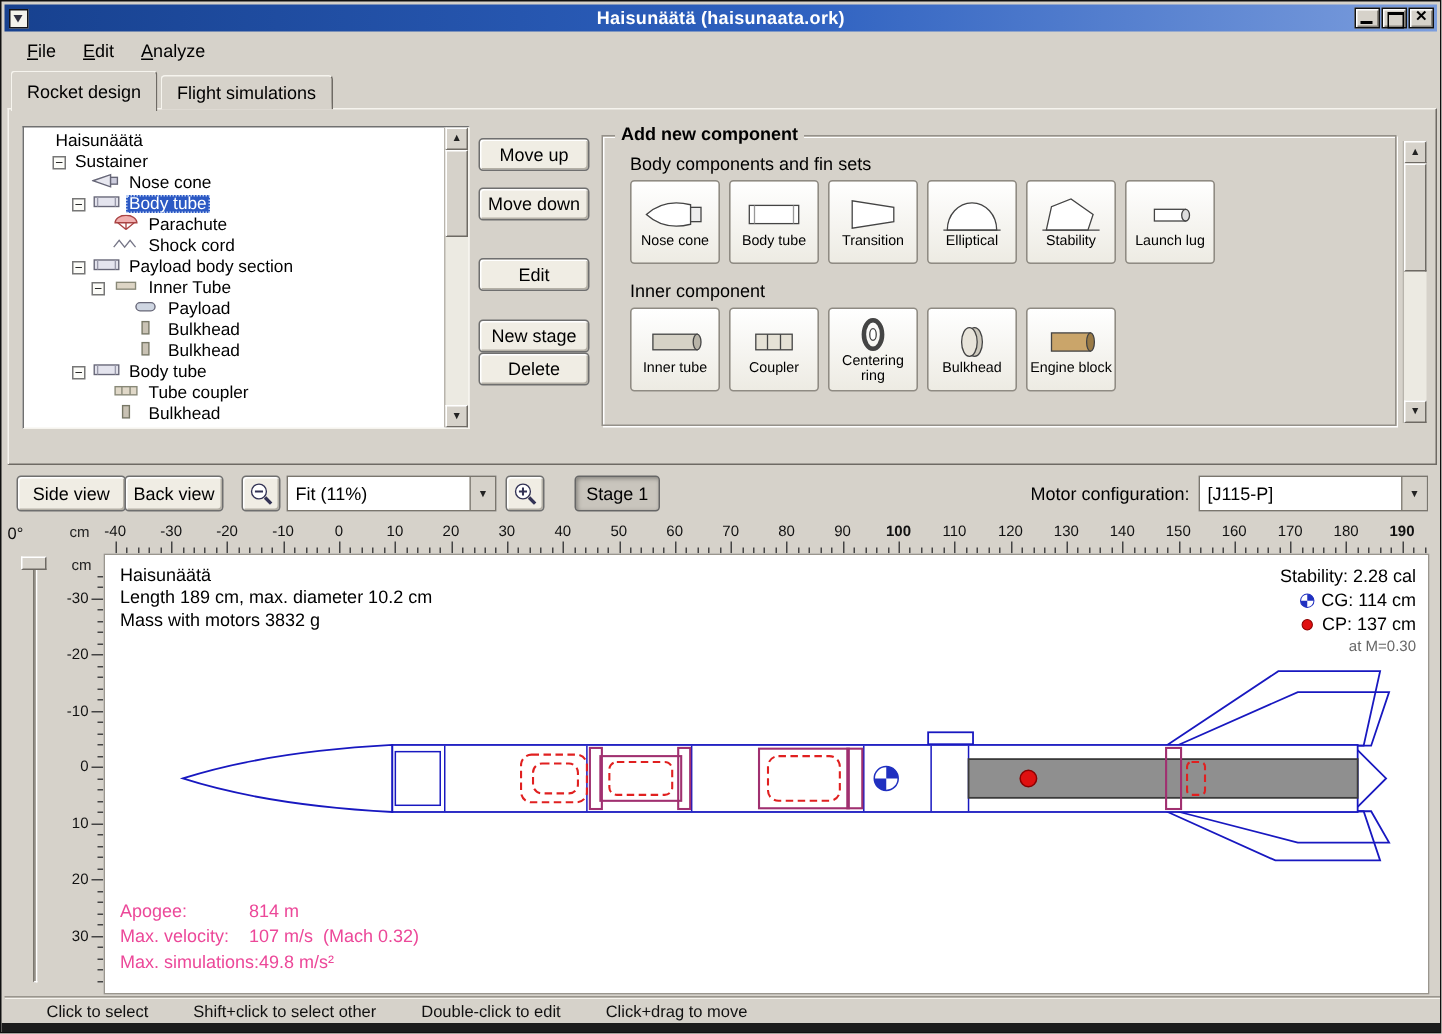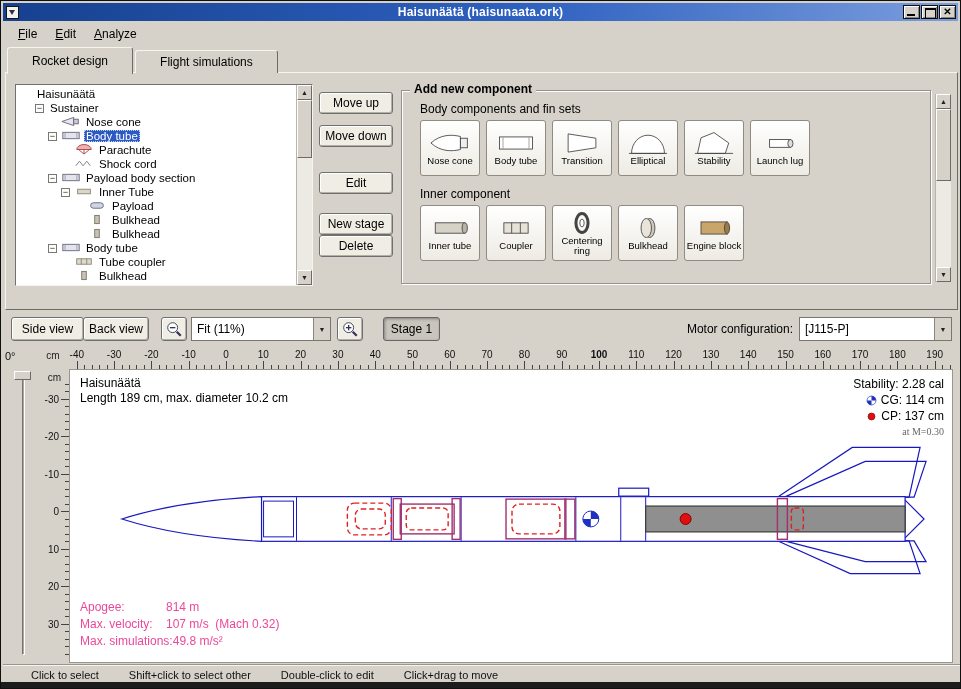--- a/index.html
+++ b/index.html
@@ -29,21 +29,21 @@
         text-align: center; font-size: 10px; font-weight: bold; line-height: 12px; color: #000; }
 
   
   .menubar { position: absolute; left: 2px; top: 21px; width: 955px; height: 23px;
              display: flex; align-items: center; padding-left: 6px; }
   .menu-item { display: inline-block; padding: 2px 9px; font-size: 12px; color: #000; }
   .menu-item::first-letter { text-decoration: underline; }
 
   
   .tabbar { position: absolute; left: 6px; top: 45px; height: 27px; display: flex; align-items: flex-end; z-index: 3; }
-  .tab { height: 23px; line-height: 23px; padding: 0 24px; font-size: 12px; margin-right: 2px;
+  .tab { height: 23px; line-height: 23px; padding: 0 10px; font-size: 12px; margin-right: 2px;
          background: #d6d2ca; border: 1px solid #6e6a64; border-bottom: none;
          border-top-color: #f6f4ee; border-left-color: #f6f4ee; border-radius: 3px 3px 0 0; }
   .tab.active { height: 27px; line-height: 26px; margin-bottom: -1px; position: relative; z-index: 4; }
 
   
   .panel { position: absolute; left: 4px; top: 71px; width: 953px; height: 238px;
            background: #d6d2ca; border: 1px solid; border-color: #f6f4ee #6e6a64 #6e6a64 #f6f4ee; }
 
   .tree-box { position: absolute; left: 14px; top: 83px; width: 298px; height: 202px;
               background: #fff; border: 1px solid; border-color: #707070 #f6f4ee #f6f4ee #707070; overflow: hidden; }
@@ -119,21 +119,21 @@
   .ruler-left .rlabel { position: absolute; right: 10px; width: 18px; text-align: right; font-size: 10px; color: #111; }
   .ruler-left .runit { position: absolute; right: 8px; top: 3px; font-size: 10px; color: #222; }
 
   .canvas { position: absolute; left: 68px; top: 368px; width: 884px; height: 294px;
             background: #fff; border: 1px solid #9a968e; overflow: hidden; }
   .rocket-svg { position: absolute; left: 0; top: 0; width: 882px; height: 292px; }
   .canvas-info { position: absolute; left: 10px; top: 6px; font-size: 12px; line-height: 15px; color: #000; }
   .stab-block { position: absolute; right: 8px; top: 6px; font-size: 12px; line-height: 16px;
                 text-align: right; color: #000; }
   .stab-row { display: flex; align-items: center; justify-content: flex-end; gap: 4px; }
-  .stab-mach { font-size: 10px; color: #666; font-family: Liberation Serif, serif; }
+  .stab-mach { font-size: 10px; color: #666; }
   .flight-stats { position: absolute; left: 10px; bottom: 12px; font-size: 12px; line-height: 17px; color: #ec4899; }
   .stat-label { display: inline-block; min-width: 86px; white-space: nowrap; }
   .stat-value { white-space: pre; }
 
   
   .statusbar { position: absolute; left: 2px; top: 663px; width: 957px; height: 20px;
                border-top: 1px solid #9a968e; box-shadow: inset 0 1px 0 #f6f4ee;
                display: flex; align-items: center; gap: 30px; padding-left: 28px;
                font-size: 11px; color: #111; }
   .bottom-edge { position: absolute; left: 0; bottom: 0; width: 100%; height: 6px; background: #1c1c1c; }
@@ -648,21 +648,21 @@
       <div class="rlabel" style="left: 477.7px;">90</div>
       <div class="rlabel" style="left: 515px; font-weight: bold;">100</div>
       <div class="rlabel" style="left: 552.3px;">110</div>
       <div class="rlabel" style="left: 589.6px;">120</div>
       <div class="rlabel" style="left: 626.9px;">130</div>
       <div class="rlabel" style="left: 664.2px;">140</div>
       <div class="rlabel" style="left: 701.5px;">150</div>
       <div class="rlabel" style="left: 738.8px;">160</div>
       <div class="rlabel" style="left: 776.1px;">170</div>
       <div class="rlabel" style="left: 813.4px;">180</div>
-      <div class="rlabel" style="left: 850.7px;">190</div>
+      <div class="rlabel" style="left: 850.7px; font-weight: bold;">190</div>
     </div>
   <div class="ruler-left">
     <span class="runit">cm</span>
   <div class="tick" style="top: 14.5px;"></div>
       <div class="tick" style="top: 22px;"></div>
       <div class="tick major" style="top: 29.5px;"></div>
       <div class="tick" style="top: 37px;"></div>
       <div class="tick" style="top: 44.5px;"></div>
       <div class="tick" style="top: 52px;"></div>
       <div class="tick" style="top: 59.5px;"></div>
@@ -746,20 +746,21 @@
       <g>
         <circle cx="522" cy="150" r="8" fill="#ffffff" stroke="#2030c0"></circle>
         <path d="M522,150 L522,142 A8,8 0 0 1 530,150 Z" fill="#2030c0"></path>
         <path d="M522,150 L514,150 A8,8 0 0 0 522,158 Z" fill="#2030c0"></path>
       </g>
     </svg>
 
     <div class="canvas-info">
       <div>Haisunäätä</div>
       <div>Length 189 cm, max. diameter 10.2 cm</div>
+      <div>Mass with motors 3832 g</div>
     </div>
 
     <div class="stab-block">
       <div>Stability: 2.28 cal</div>
       <div class="stab-row">
           <svg width="11" height="11">
             <use href="#cg-sym"></use>
           </svg>
           <span>CG: 114 cm</span>
         </div>

